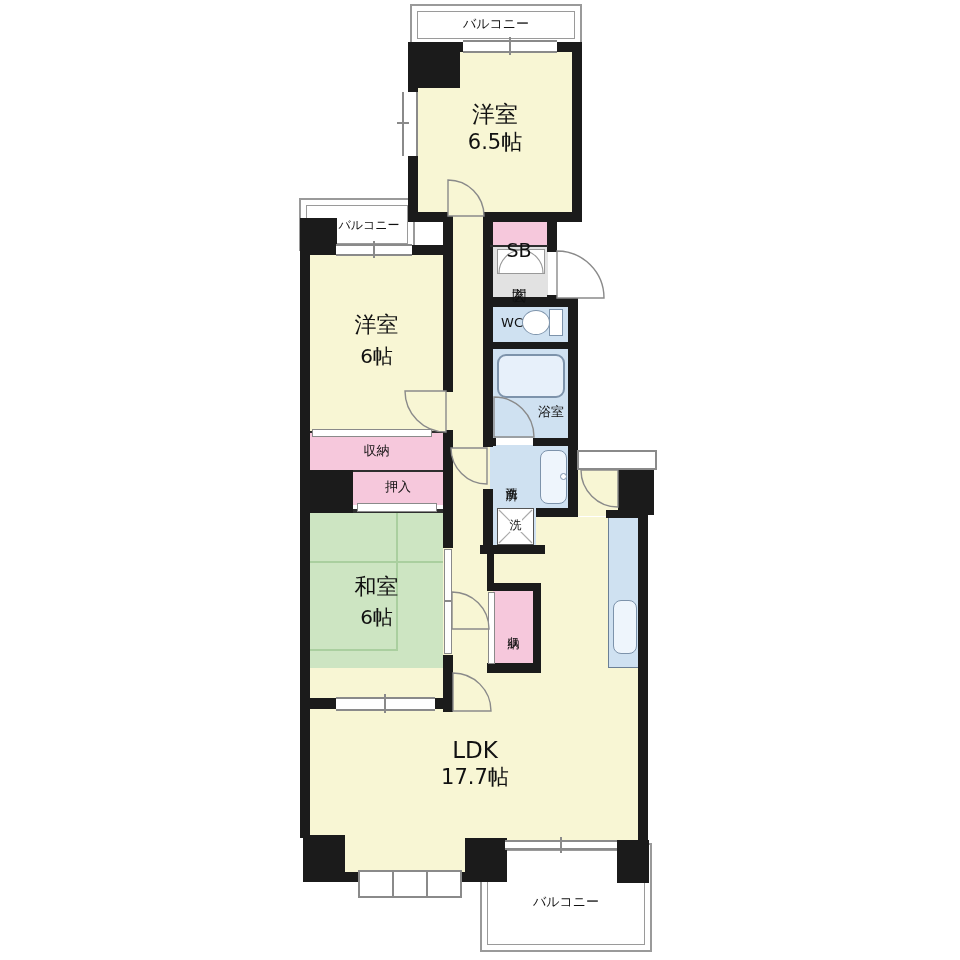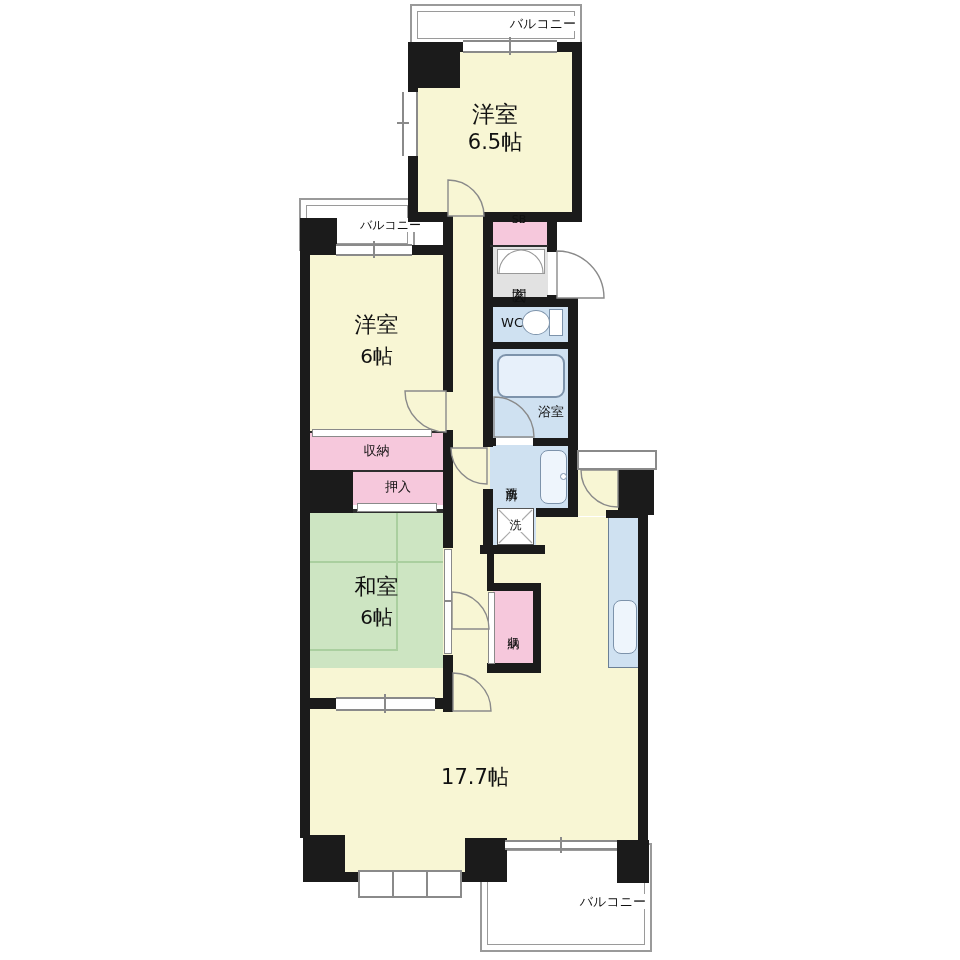--- a/index.html
+++ b/index.html
@@ -8,21 +8,21 @@
   .fl,.w,.wt,.sd,.win,.tick,.fx{position:absolute;}
   .w{background:#1b1b1b;}
   .wt{background:#2e2e2e;}
   .fl.yellow{background:#f8f6d4;}
   .fl.green{background:#cde5c2;}
   .fl.pink{background:#f6c8dc;}
   .fl.blue{background:#cfe1f1;}
   .fl.gray{background:#e2e2e2;}
   .bal{position:absolute;background:#fff;border:2px solid #9a9a9a;}
   .bal-inner{position:absolute;left:5px;top:5px;right:5px;bottom:5px;border:1px solid #9a9a9a;}
-  .bal-label{position:absolute;width:100%;text-align:right;font-size:13px;}
+  .bal-label{position:absolute;width:100%;text-align:center;font-size:13px;}
   .bal-label span{background:#fff;padding:0 4px;}
   .lbl{position:absolute;text-align:center;line-height:1.12;color:#111;}
   .vert{writing-mode:vertical-rl;text-orientation:upright;letter-spacing:1px;}
   .sd{background:#fff;border:1px solid #8a8a8a;box-sizing:border-box;}
   .win{background:#fff;box-sizing:border-box;}
   .win.h{border-top:2px solid #8a8a8a;border-bottom:2px solid #8a8a8a;}
   .win.v{border-left:2px solid #8a8a8a;border-right:2px solid #8a8a8a;}
   .win.box{border:2px solid #8a8a8a;}
   .tick{background:#8a8a8a;}
   .fx{box-sizing:border-box;}
@@ -160,23 +160,24 @@
 
   <div class="lbl" style="left:418px;top:102px;width:154px;font-size:23px">洋室</div>
   <div class="lbl" style="left:418px;top:131px;width:154px;font-size:21px">6.5帖</div>
 
   <div class="lbl" style="left:310px;top:313px;width:133px;font-size:22px">洋室</div>
   <div class="lbl" style="left:310px;top:345px;width:133px;font-size:20px">6帖</div>
 
   <div class="lbl" style="left:310px;top:575px;width:133px;font-size:22px">和室</div>
   <div class="lbl" style="left:310px;top:606px;width:133px;font-size:20px">6帖</div>
 
+  <div class="lbl" style="left:380px;top:738px;width:190px;font-size:23px">LDK</div>
   <div class="lbl" style="left:380px;top:766px;width:190px;font-size:21px">17.7帖</div>
 
-  <div class="lbl" style="left:490px;top:214px;width:58px;font-size:11px">SB</div>
+  <div class="lbl" style="left:490px;top:240px;width:58px;font-size:19px">SB</div>
   <div class="lbl vert" style="left:511px;top:254px;height:48px;font-size:14px">玄関</div>
   <div class="lbl" style="left:492px;top:316px;width:40px;font-size:13px">WC</div>
   <div class="lbl" style="left:512px;top:405px;width:78px;font-size:13px">浴室</div>
   <div class="lbl vert" style="left:504px;top:450px;height:58px;font-size:12px">洗面所</div>
   <div class="lbl" style="left:497px;top:519px;width:37px;font-size:12px"><span style="background:#fff">洗</span></div>
   <div class="lbl" style="left:310px;top:444px;width:133px;font-size:13px">収納</div>
   <div class="lbl" style="left:353px;top:480px;width:90px;font-size:13px">押入</div>
   <div class="lbl vert" style="left:506px;top:606px;height:44px;font-size:12px">収納</div>
 
 </div>

